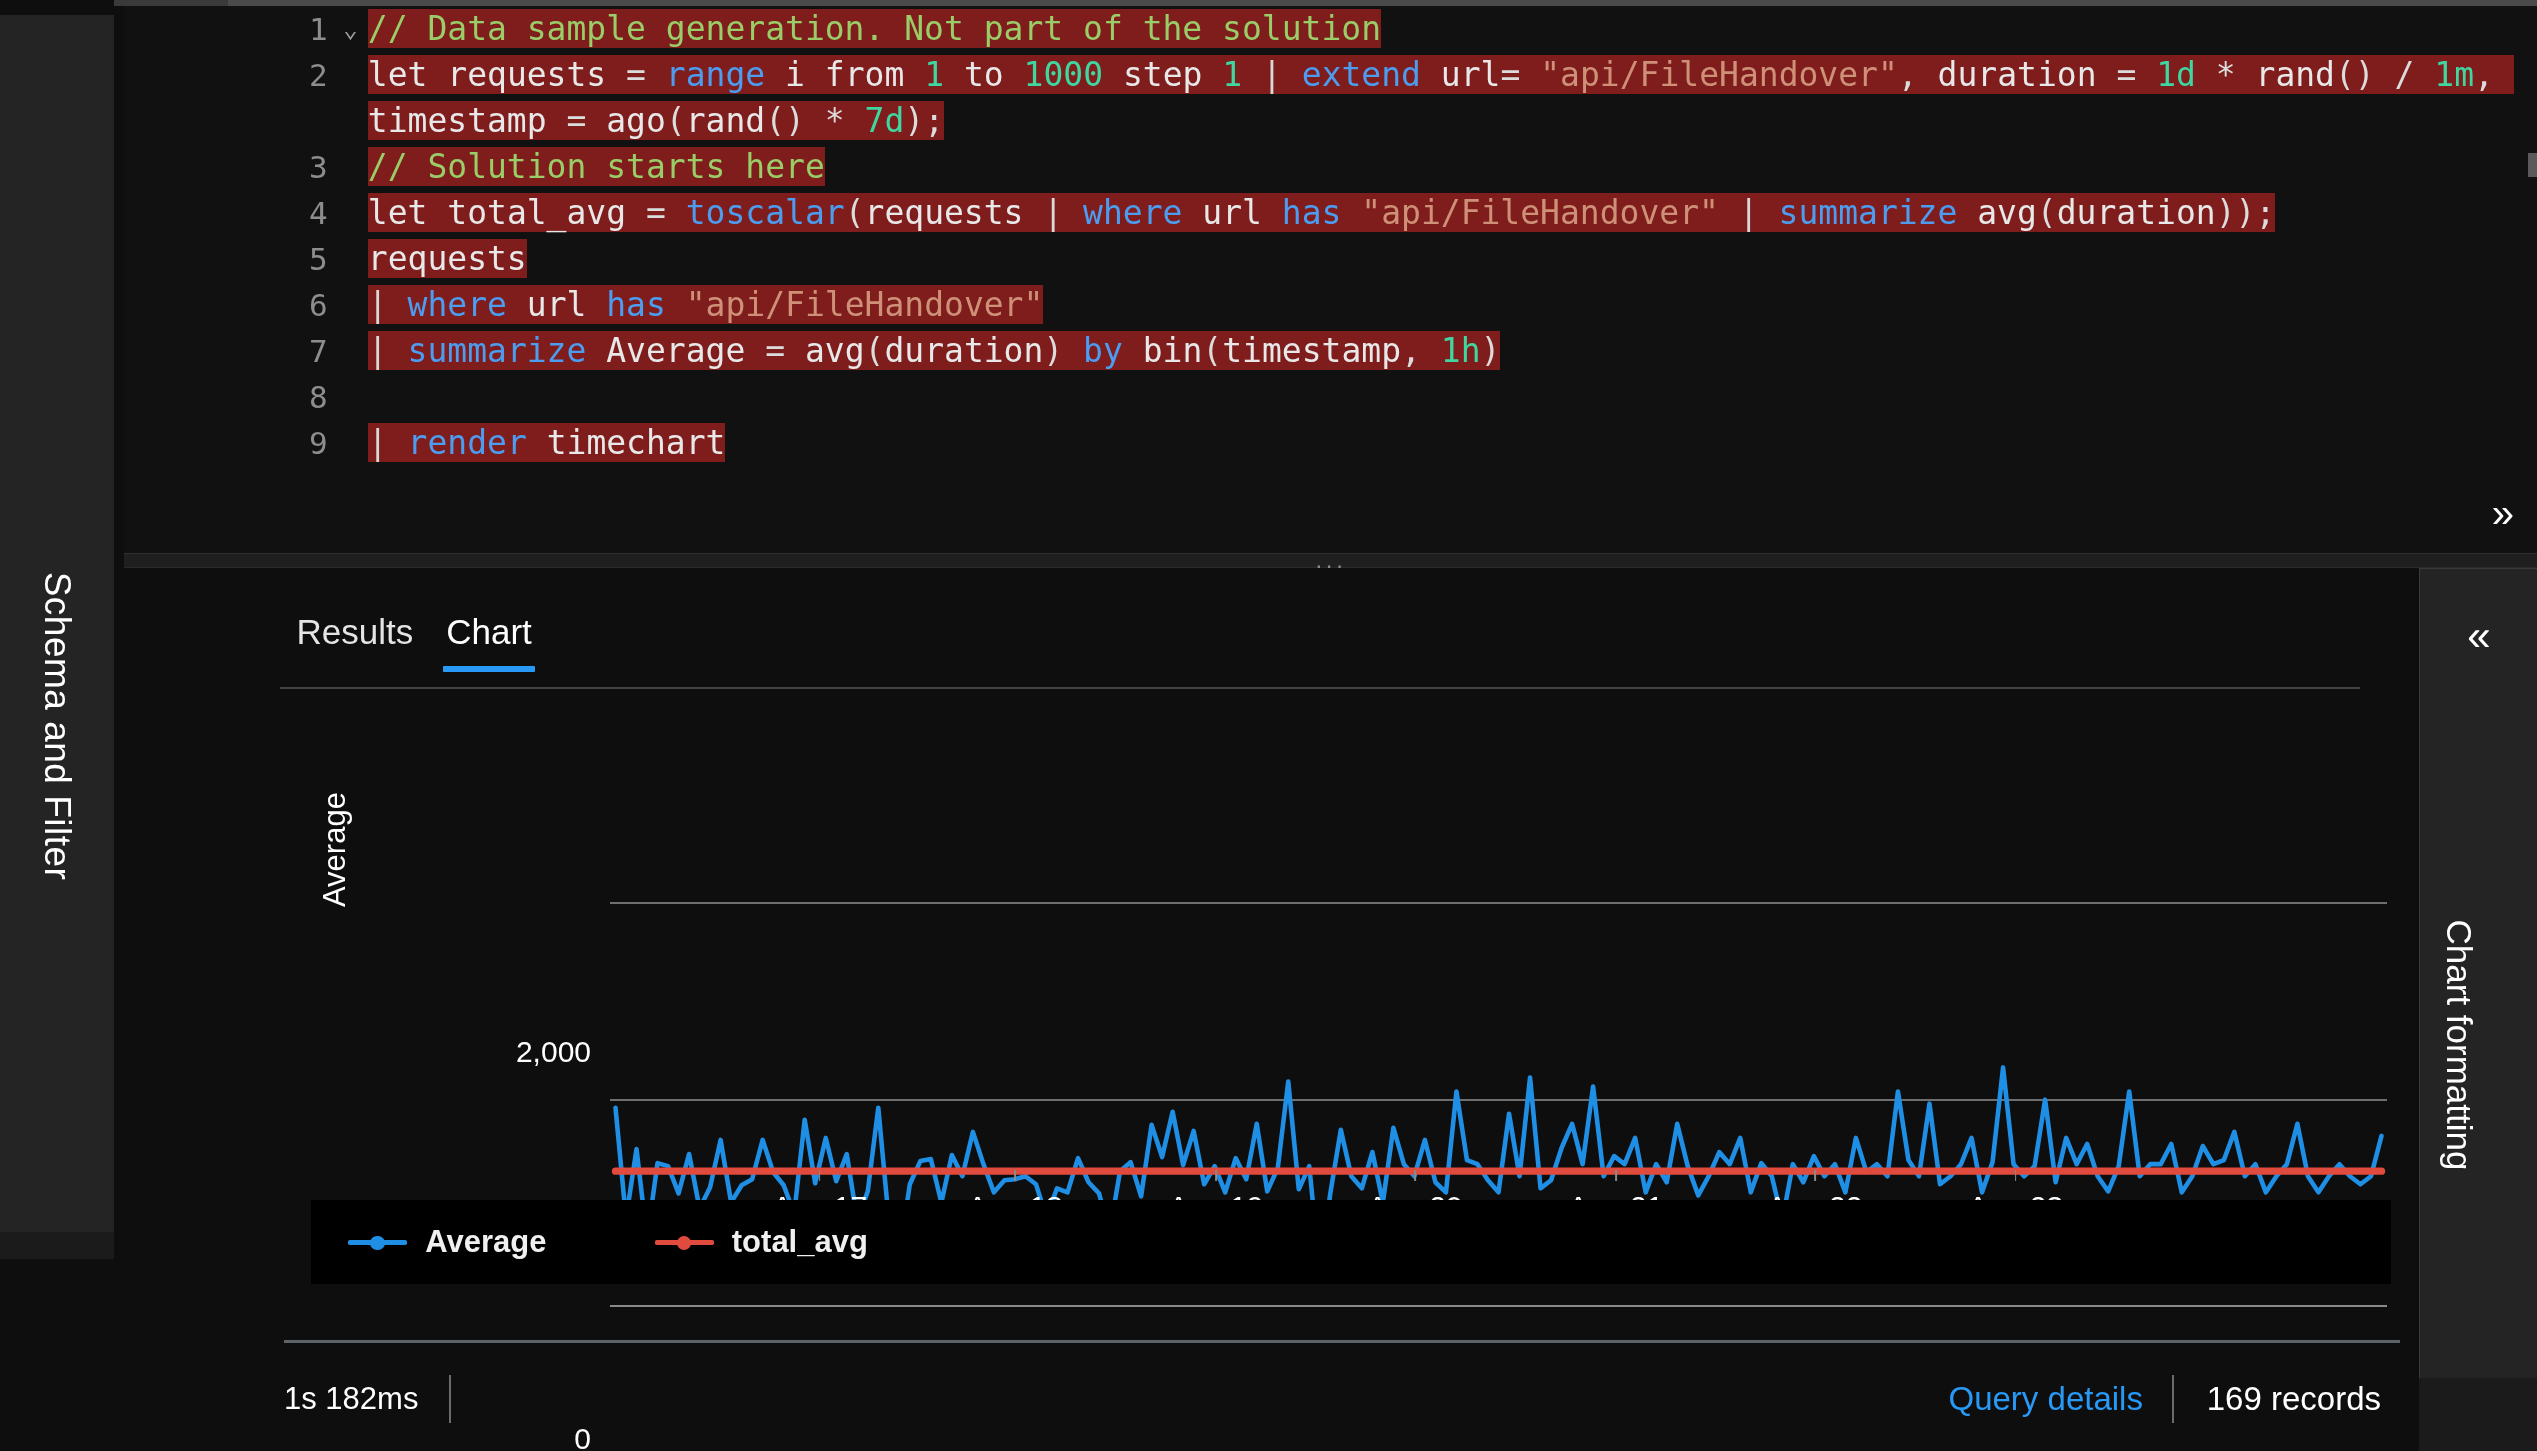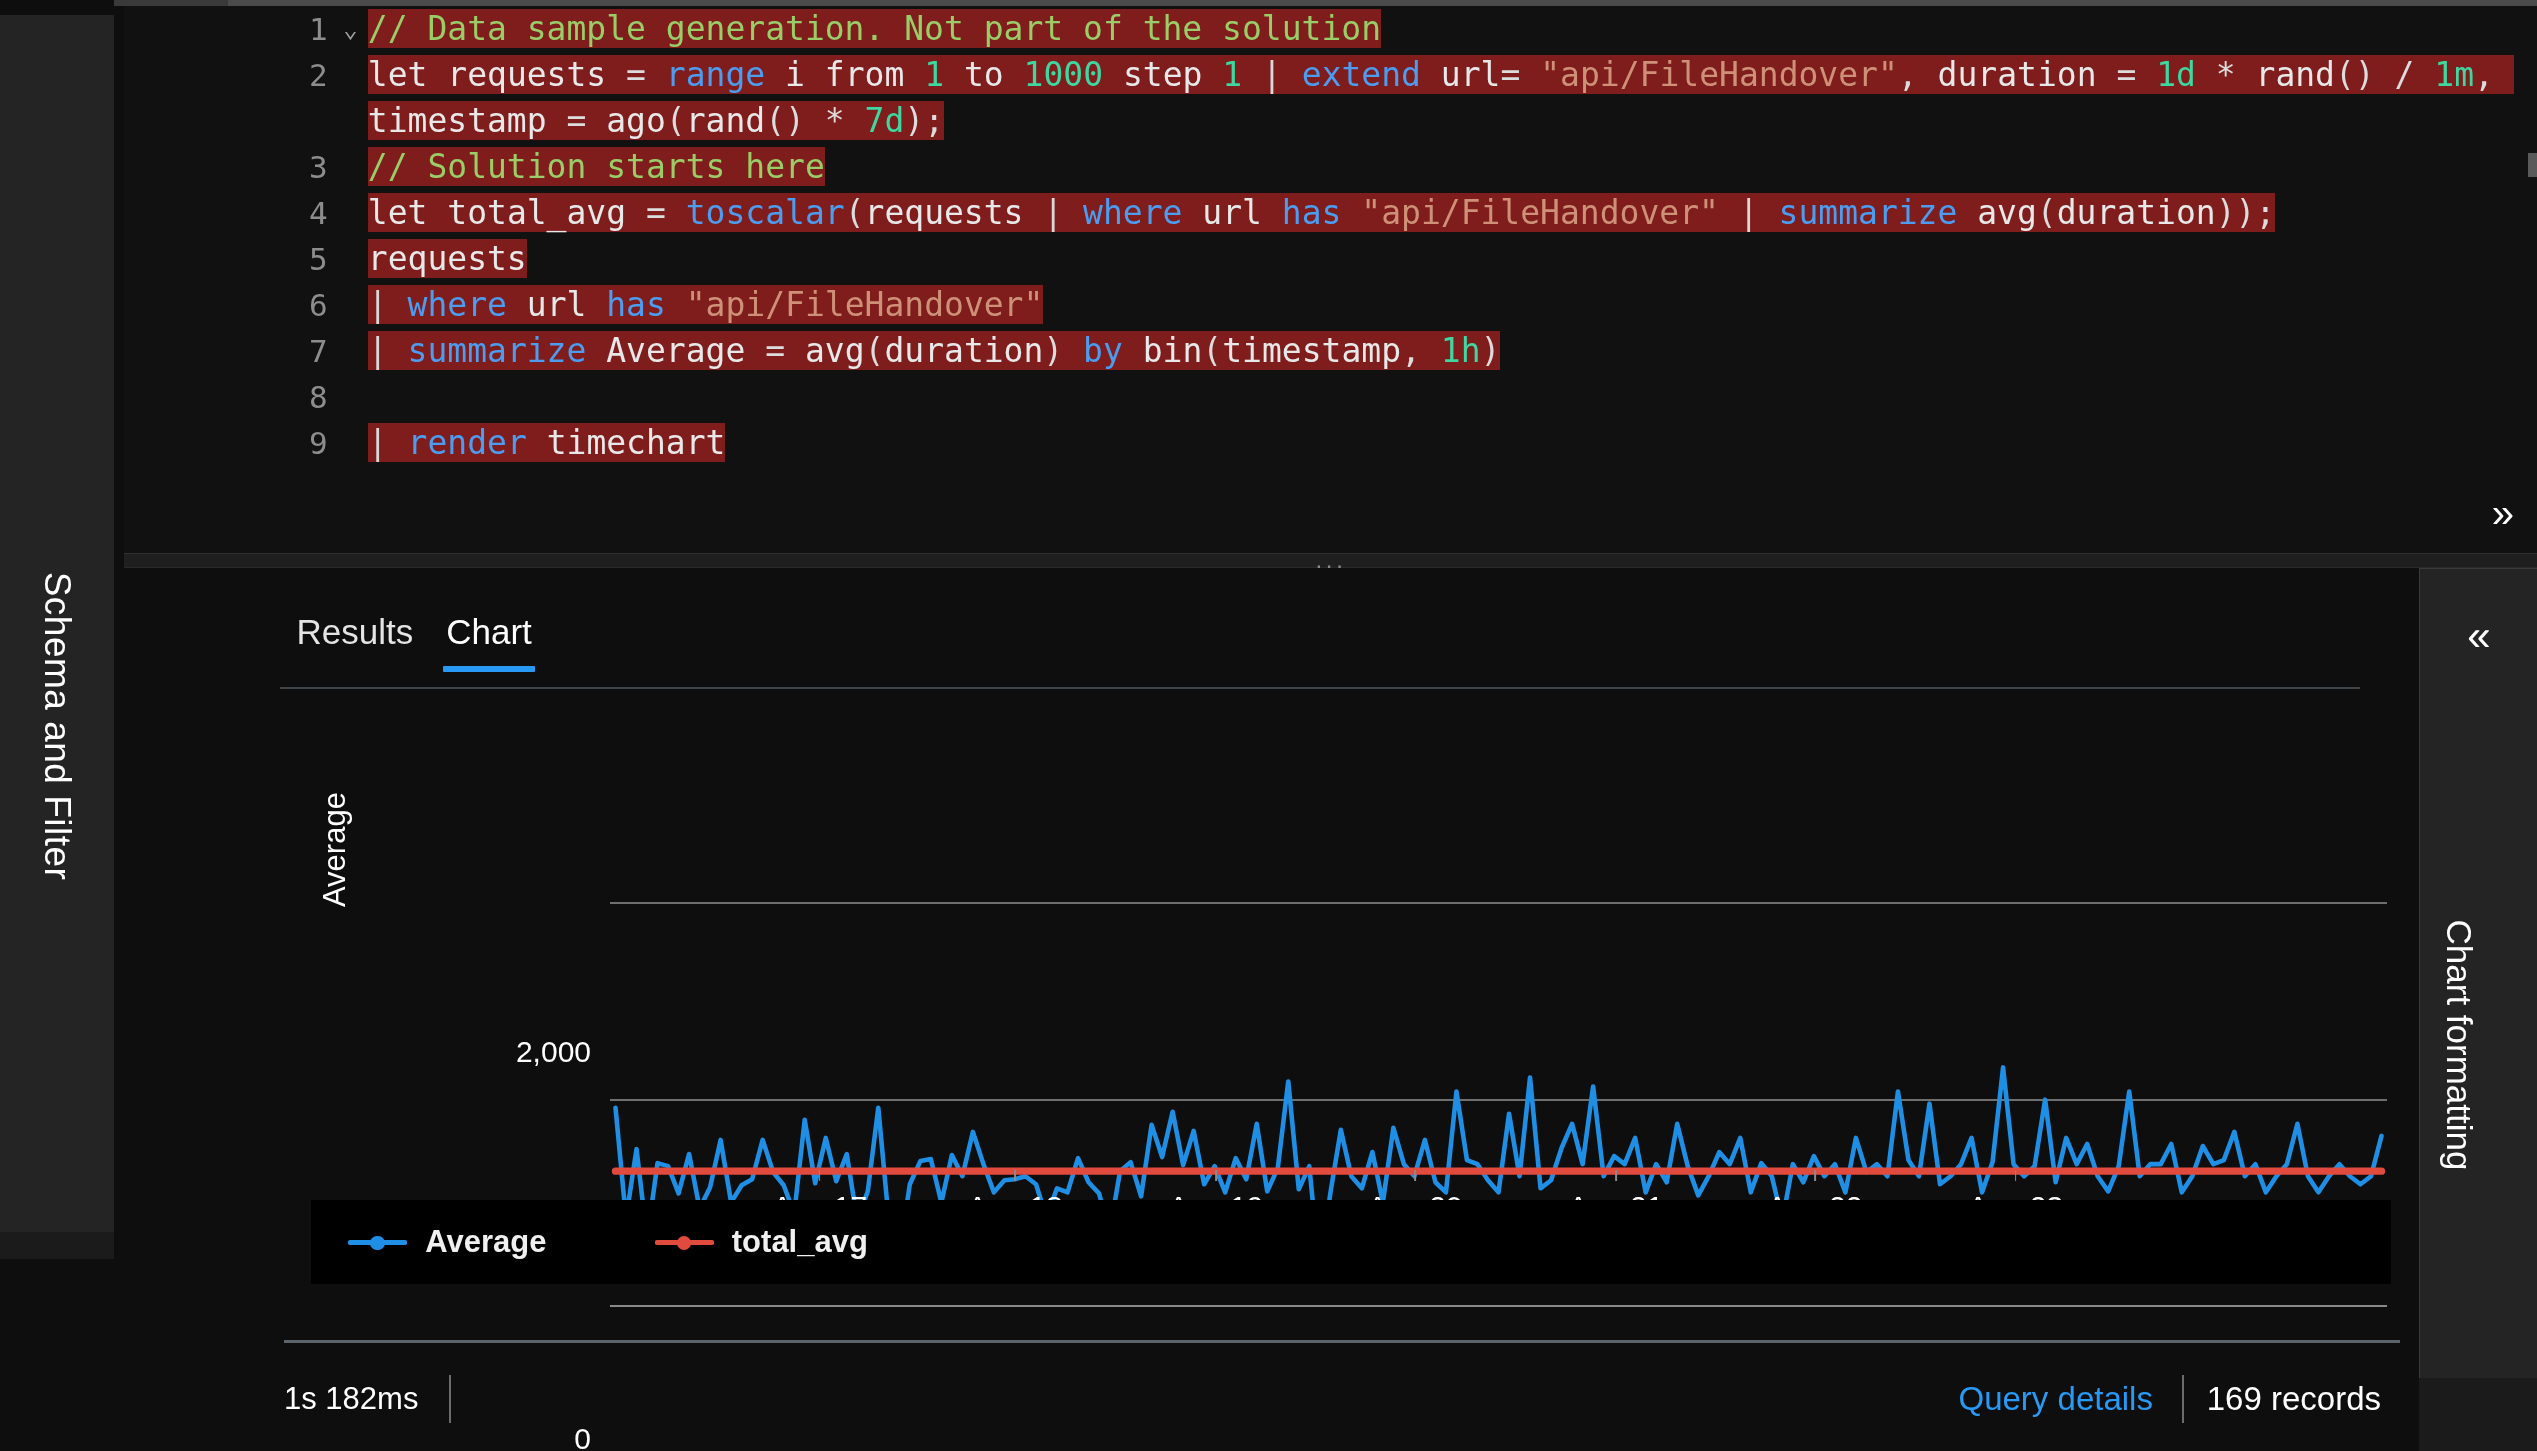--- a/index.html
+++ b/index.html
@@ -172,21 +172,21 @@
   .chev-down { display:inline-block; width:31px; height:18.3px; position:relative; }
   .chev-down::before {
     content:""; position:absolute; left:3.7px; top:0.9px; width:18.3px; height:18.3px;
     border-right:2.7px solid #ffffff; border-bottom:2.7px solid #ffffff;
     transform: rotate(45deg);
   }
   .footer-right {
     margin-left: auto; display: flex; align-items: center; padding-right: 37px;
   }
   .f-querydetails { color: #2899F5; font-size: 33px; padding-right: 29px; cursor: pointer; }
-  .f-records { color: #ffffff; font-size: 33px; padding-left: 23px; }
+  .f-records { color: #ffffff; font-size: 33px; padding-left: 33px; }
 
   
   .right-rail {
     position: absolute; right: 0; top: 568px; width: 119px; height: 810px;
     background: #242424; border-left: 0.9px solid #3a3a3a; border-top:0.9px solid #3a3a3a;
   }
   .right-rail-collapse {
     position: absolute; left: 50%; top: 46px; transform: translateX(-50%);
     color: #ffffff; font-size: 42px; line-height: 1; cursor: pointer;
   }

